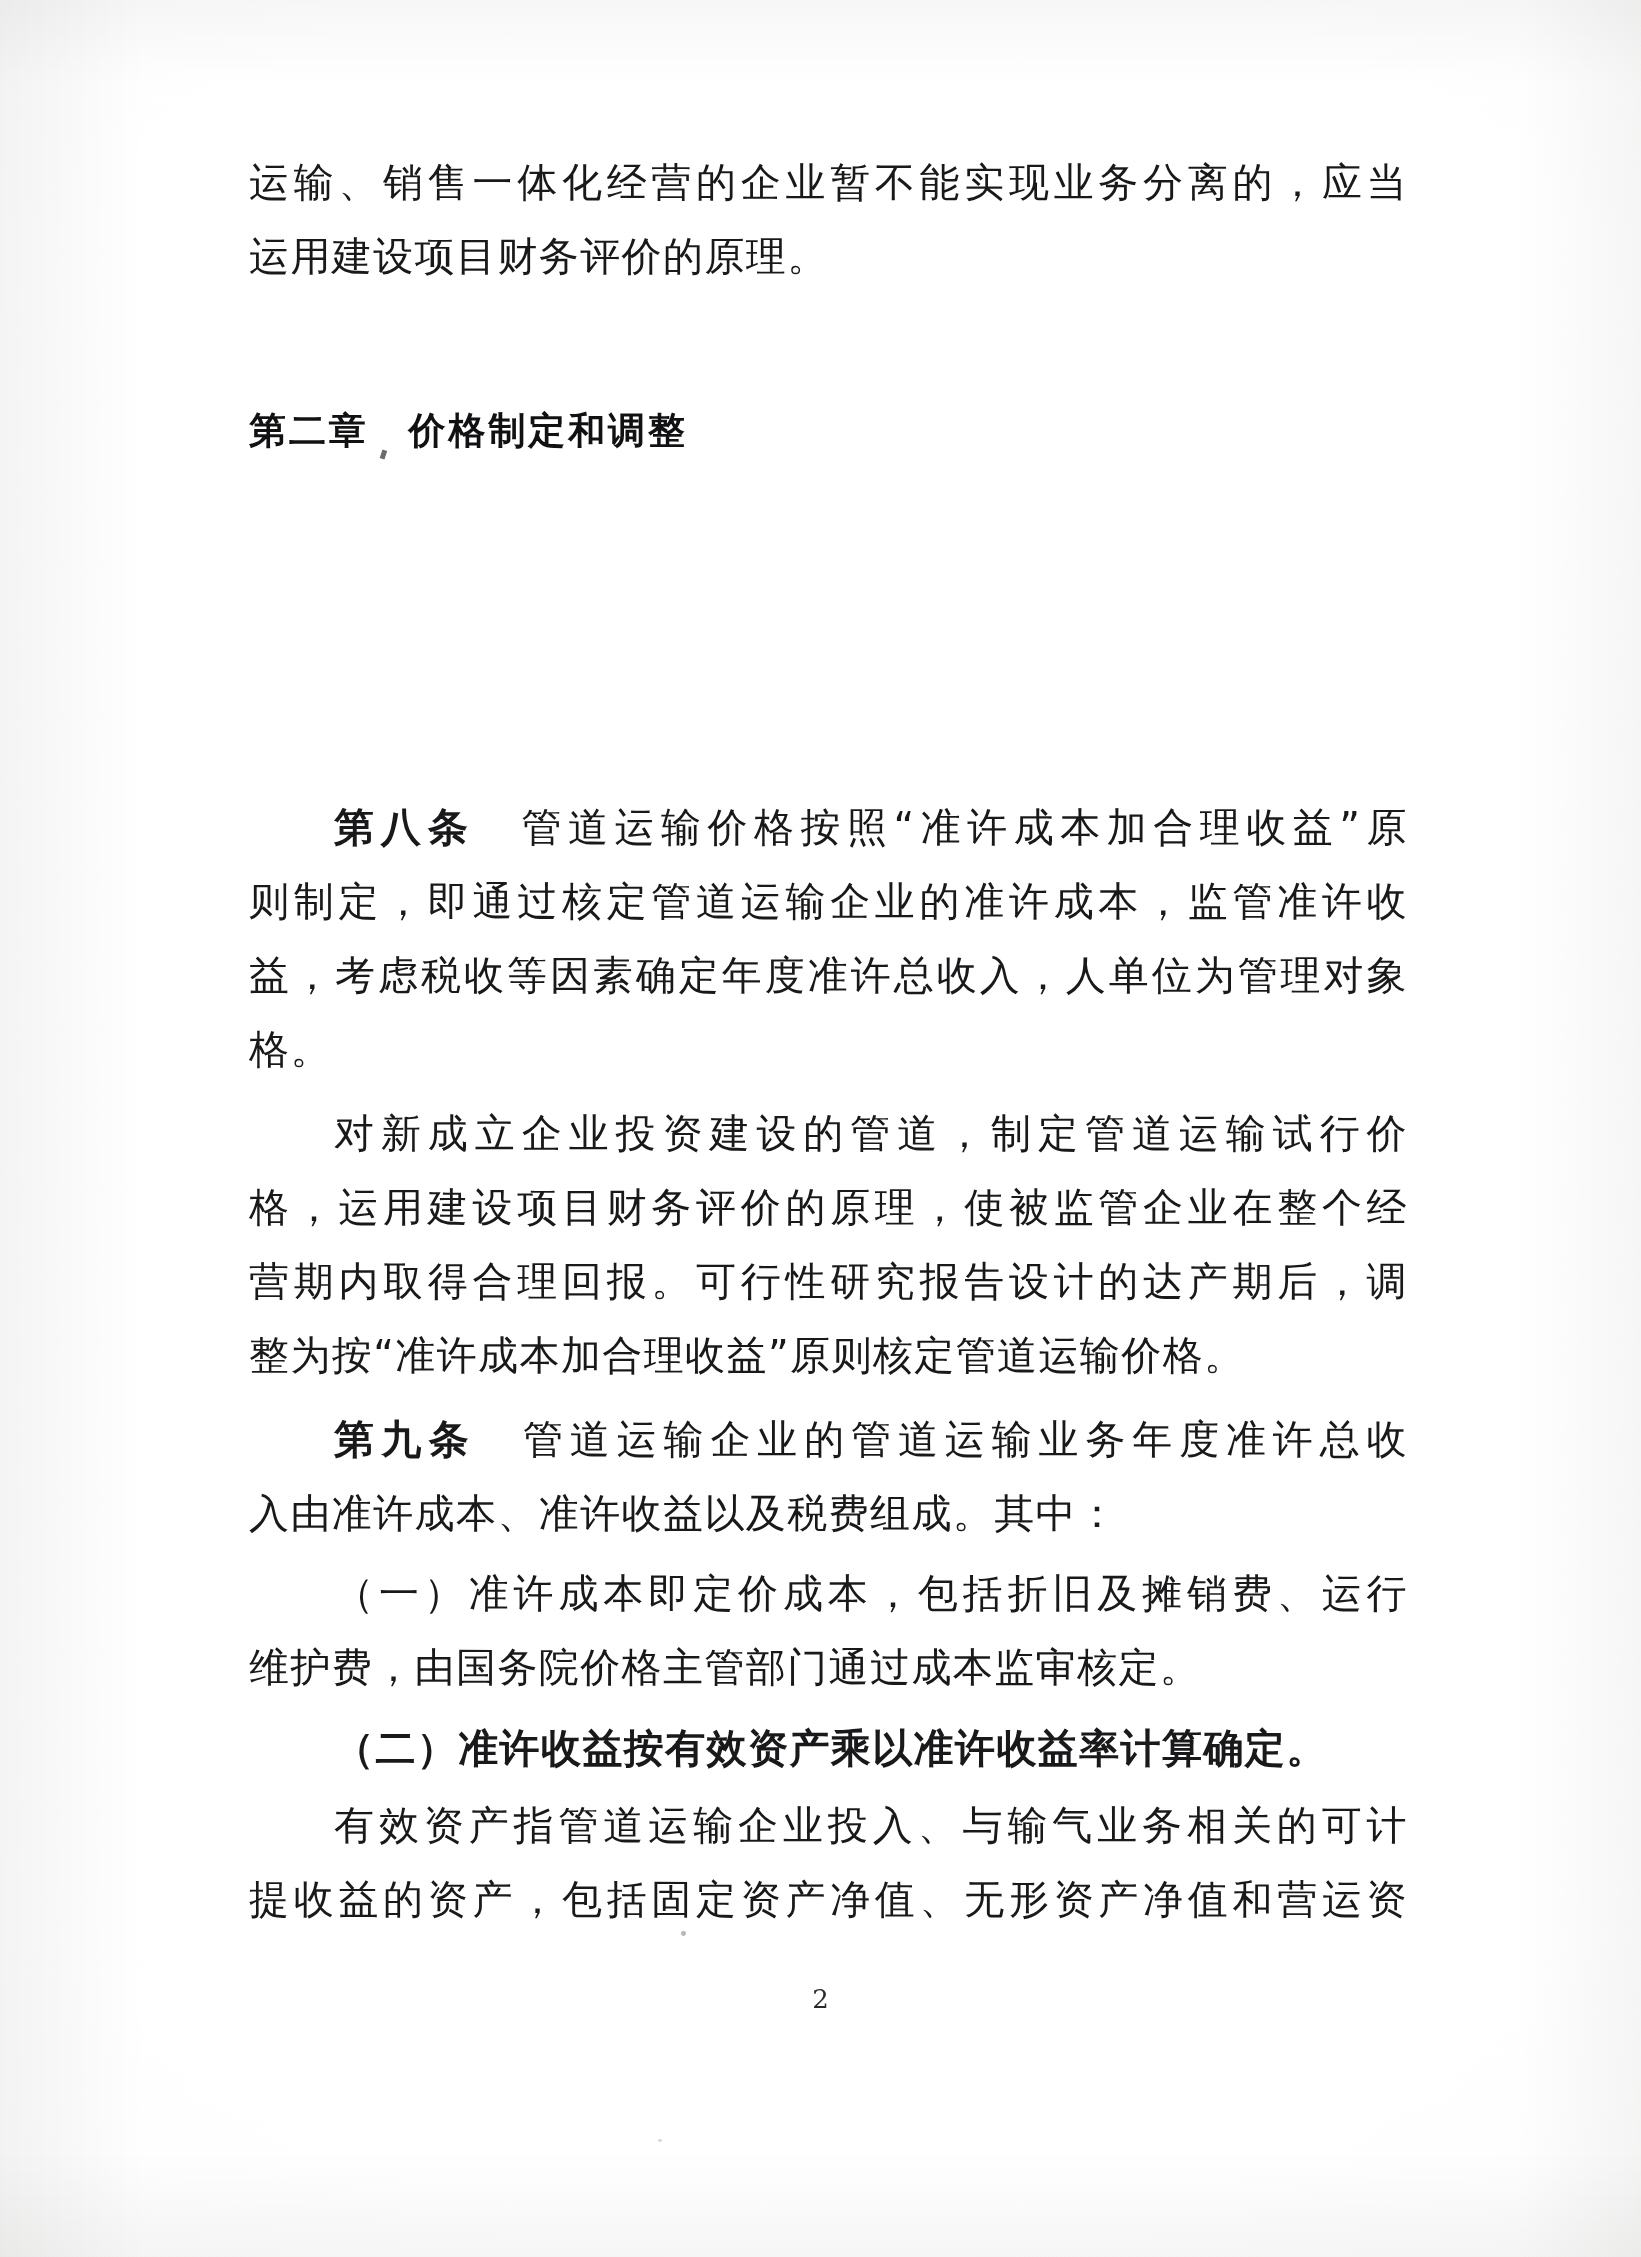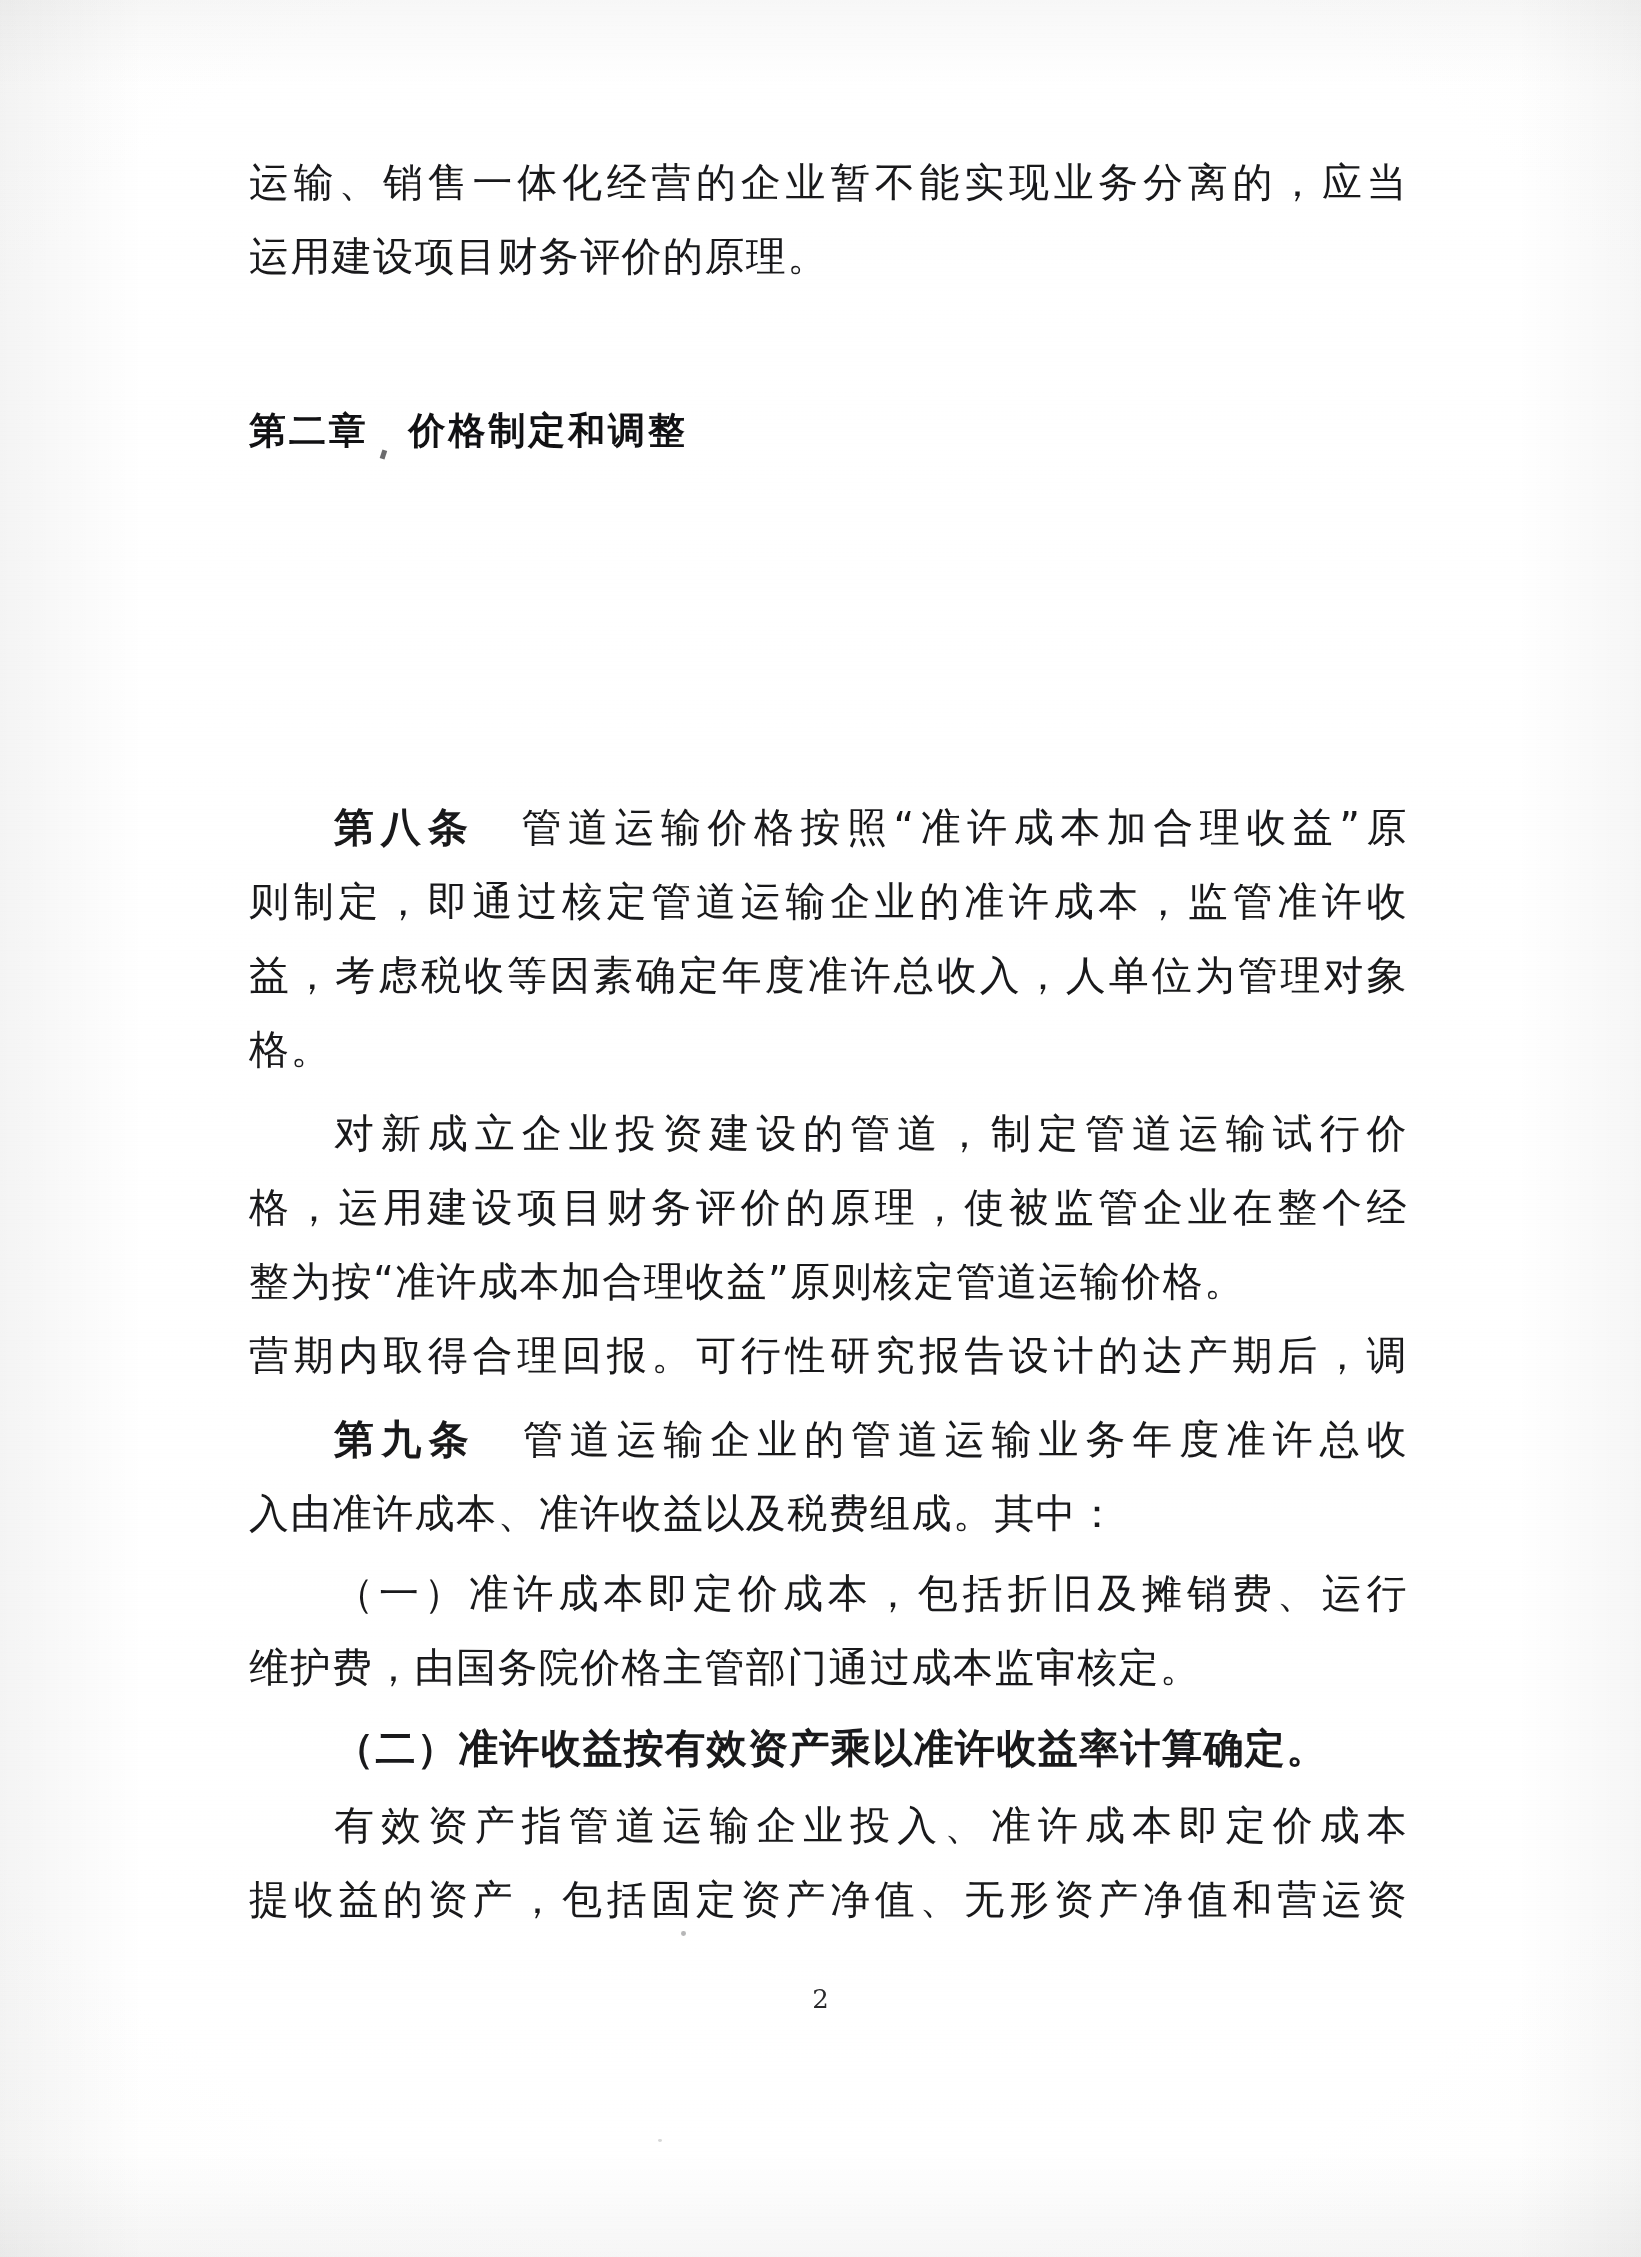--- a/index.html
+++ b/index.html
@@ -166,40 +166,40 @@
   <div class="text-column" style="top:790px;">
     <div class="doc-line justify indent-2"><span class="art-mark">第八条</span>　管道运输价格按照“准许成本加合理收益”原</div>
     <div class="doc-line justify">则制定，即通过核定管道运输企业的准许成本，监管准许收</div>
     <div class="doc-line justify">益，考虑税收等因素确定年度准许总收入，人单位为管理对象</div>
     <div class="doc-line no-justify">格。</div>
   </div>
 
   <div class="text-column" style="top:1096px;">
     <div class="doc-line justify indent-2">对新成立企业投资建设的管道，制定管道运输试行价</div>
     <div class="doc-line justify">格，运用建设项目财务评价的原理，使被监管企业在整个经</div>
+    <div class="doc-line justify">营期内取得合理回报。可行性研究报告设计的达产期后，调</div>
     <div class="doc-line no-justify">整为按“准许成本加合理收益”原则核定管道运输价格。</div>
-    <div class="doc-line justify">营期内取得合理回报。可行性研究报告设计的达产期后，调</div>
   </div>
 
   <div class="text-column" style="top:1402px;">
     <div class="doc-line justify indent-2"><span class="art-mark">第九条</span>　管道运输企业的管道运输业务年度准许总收</div>
     <div class="doc-line no-justify">入由准许成本、准许收益以及税费组成。其中：</div>
   </div>
 
   <div class="text-column" style="top:1556px;">
     <div class="doc-line justify indent-2">（一）准许成本即定价成本，包括折旧及摊销费、运行</div>
     <div class="doc-line no-justify">维护费，由国务院价格主管部门通过成本监审核定。</div>
   </div>
 
   <div class="text-column" style="top:1711px;font-weight:bold;">
     <div class="doc-line no-justify indent-2">（二）准许收益按有效资产乘以准许收益率计算确定。</div>
   </div>
 
   <div class="text-column" style="top:1788px;">
-    <div class="doc-line justify indent-2">有效资产指管道运输企业投入、准许成本即定价成本</div>
+    <div class="doc-line justify indent-2">有效资产指管道运输企业投入、与输气业务相关的可计</div>
     <div class="doc-line justify">提收益的资产，包括固定资产净值、无形资产净值和营运资</div>
   </div>
 
   <div class="speck speck-a"></div>
   <div class="speck speck-b"></div>
   <div class="speck speck-c"></div>
 
   <div class="page-number">2</div>
 
   <div class="grain"></div>

